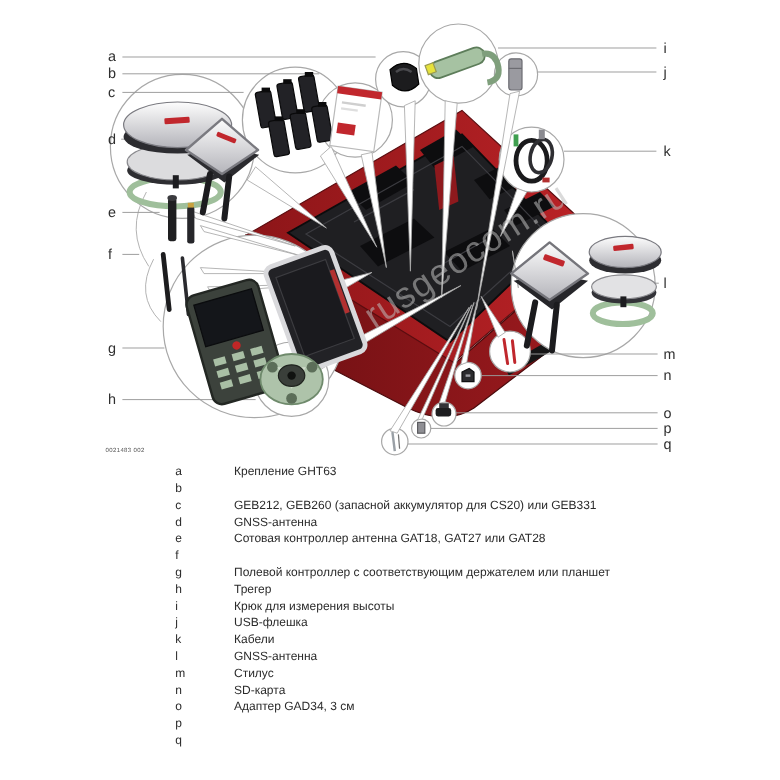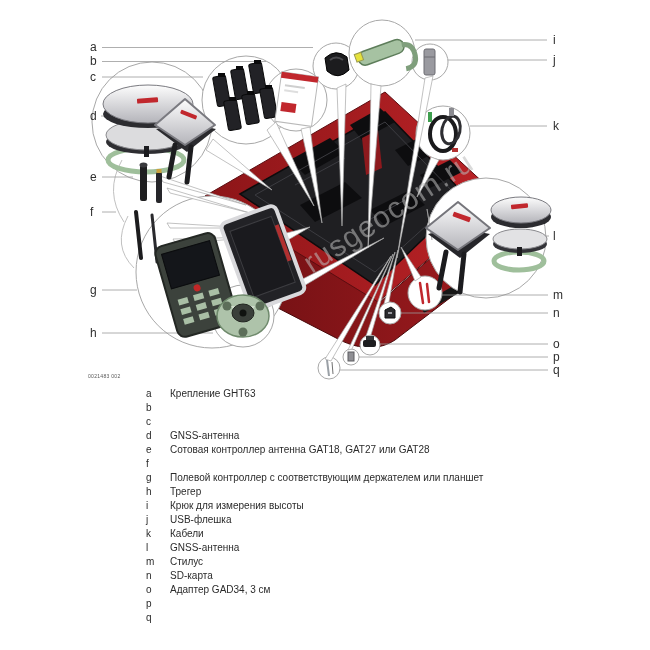--- a/index.html
+++ b/index.html
@@ -4,21 +4,21 @@
 <style>
   html,body{margin:0;padding:0;}
   body{
     width:650px;height:650px;background:#ffffff;position:relative;
     font-family:"Liberation Sans", sans-serif;overflow:hidden;
   }
   #diagram{position:absolute;left:0;top:0;}
   .legend{position:absolute;left:146px;top:387px;width:440px;}
   .lrow{display:flex;font-size:10px;line-height:14px;color:#2b2b2b;}
   .ll{flex:0 0 24px;width:24px;}
-  .lt{white-space:pre-line;}
+  .lt{white-space:pre-line;margin-left:25px;}
   .fignum{position:absolute;left:88px;top:373px;font-size:5px;color:#555;letter-spacing:.3px;}
 </style>
 </head>
 <body>
 
 <svg id="diagram" width="650" height="390" viewBox="0 0 650 390">
   <defs>
     <linearGradient id="topGrad" x1="0" y1="0" x2="1" y2="0">
       <stop offset="0" stop-color="#8c1518"></stop>
         <stop offset="1" stop-color="#bc2327"></stop>
@@ -302,20 +302,21 @@
 <div class="legend">
   <div class="lrow">
       <span class="ll">a</span>
       <span class="lt">Крепление GHT63</span>
     </div>
   <div class="lrow">
       <span class="ll">b</span>
     </div>
   <div class="lrow">
       <span class="ll">c</span>
+      <span class="lt">GEB212, GEB260 (запасной аккумулятор для CS20) или GEB331</span>
     </div>
   <div class="lrow">
       <span class="ll">d</span>
       <span class="lt">GNSS-антенна</span>
     </div>
   <div class="lrow">
       <span class="ll">e</span>
       <span class="lt">Сотовая контроллер антенна GAT18, GAT27 или GAT28</span>
     </div>
   <div class="lrow">

